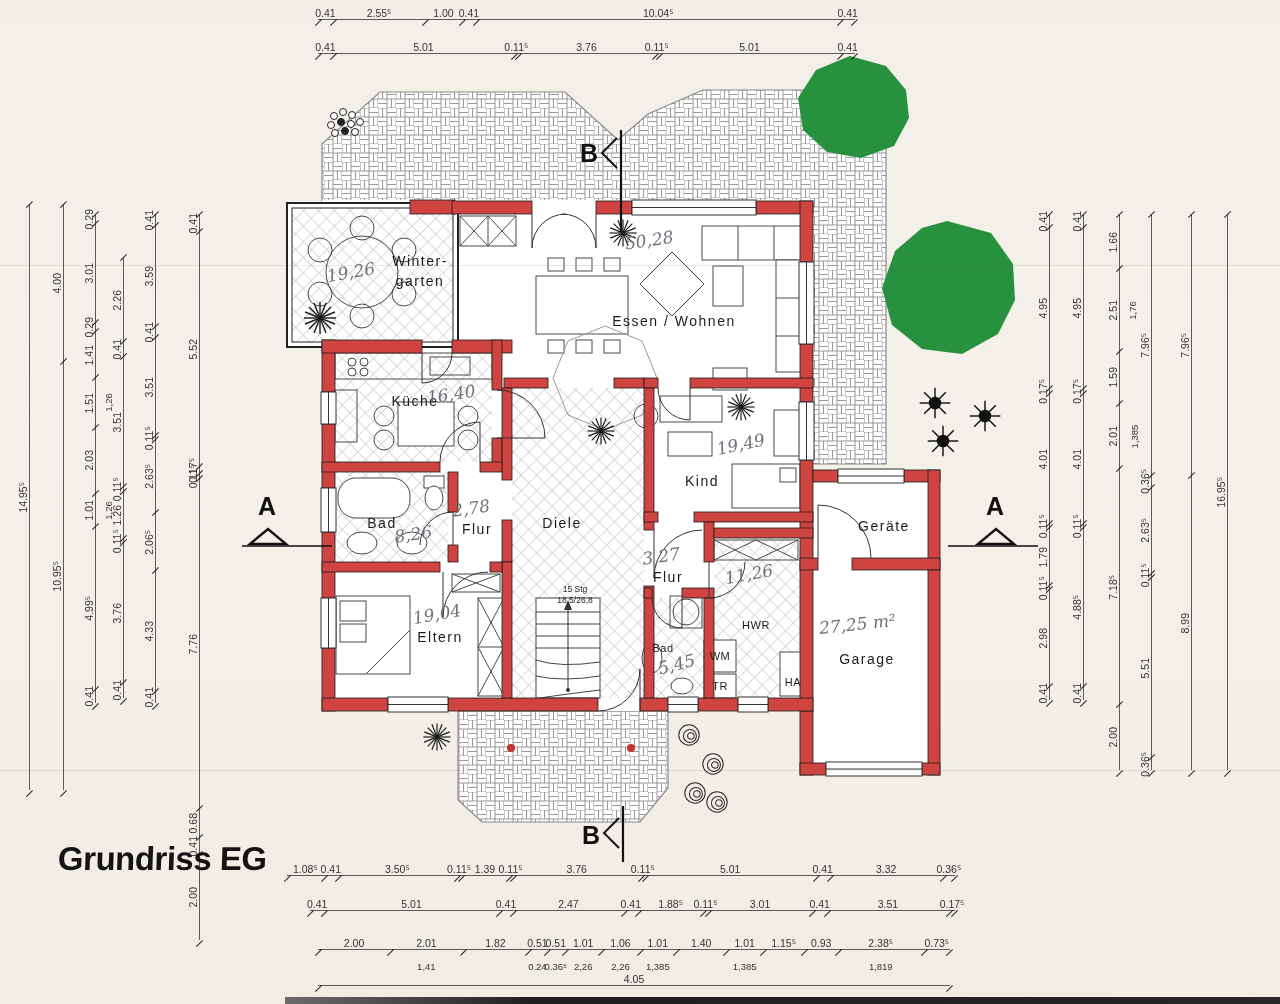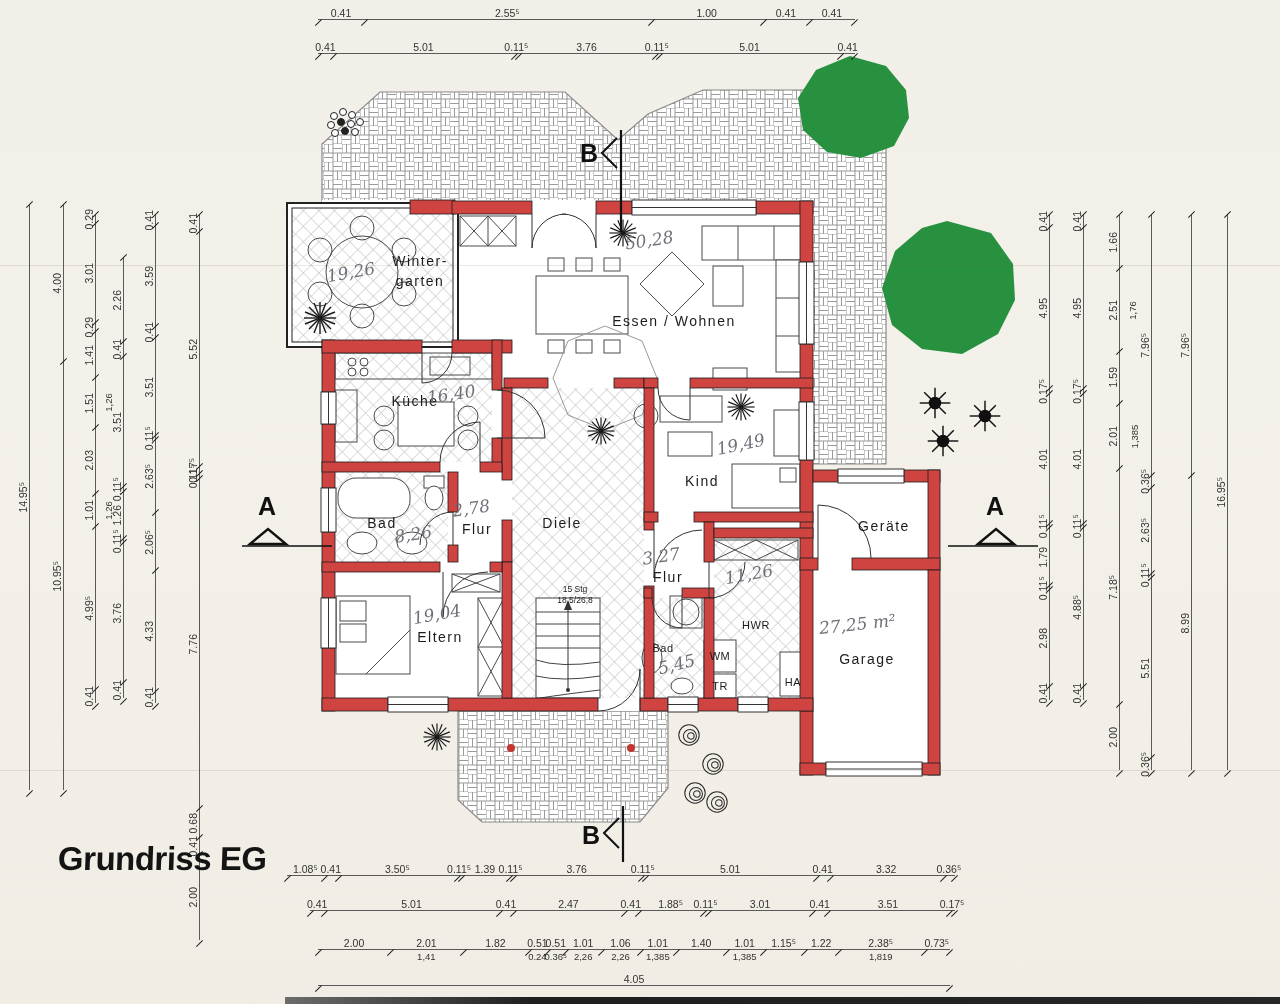--- a/index.html
+++ b/index.html
@@ -14,21 +14,21 @@
   svg.plan{position:absolute;left:0;top:0;}
 
   
   .chain{position:absolute;display:flex;color:#333;}
   .chain.h{flex-direction:row;height:18px;}
   .chain.h::before{content:"";position:absolute;left:0;right:0;bottom:4px;height:1px;background:#5a5a5a;}
   .chain.h::after{content:"";position:absolute;right:-4px;bottom:1px;width:9px;height:1px;background:#222;transform:rotate(-45deg);}
   .chain.h .seg{position:relative;flex-basis:0;display:flex;align-items:flex-end;justify-content:center;min-width:2px;}
   .chain.h .seg::before{content:"";position:absolute;left:-4px;bottom:1px;width:9px;height:1px;background:#222;transform:rotate(-45deg);}
   .chain.h .dlab{padding-bottom:6px;font-size:10.5px;white-space:nowrap;line-height:1;}
-  .chain.h .dsub{position:absolute;top:15px;left:50%;transform:translateX(-50%);font-size:9.5px;white-space:nowrap;}
+  .chain.h .dsub{position:absolute;top:25px;left:50%;transform:translateX(-50%);font-size:9.5px;white-space:nowrap;}
   .chain.v{flex-direction:column;width:18px;}
   .chain.v::before{content:"";position:absolute;top:0;bottom:0;left:9px;width:1px;background:#5a5a5a;}
   .chain.v::after{content:"";position:absolute;bottom:-4px;left:5px;width:9px;height:1px;background:#222;transform:rotate(-45deg);}
   .chain.v .seg{position:relative;flex-basis:0;display:flex;align-items:center;justify-content:center;min-height:2px;}
   .chain.v .seg::before{content:"";position:absolute;top:-1px;left:5px;width:9px;height:1px;background:#222;transform:rotate(-45deg);}
   .chain.v .dlab{transform:rotate(-90deg);font-size:10.5px;white-space:nowrap;line-height:1;position:relative;left:-6px;}
   .chain.v .dsub{position:absolute;left:13px;transform:rotate(-90deg);font-size:9.5px;white-space:nowrap;}
 
   
   .rt{font-family:"Liberation Sans",sans-serif;font-size:14px;fill:#1c1c1c;letter-spacing:1.5px;}
@@ -445,20 +445,23 @@
       </div>
       <div class="seg" style="flex-grow: 2.55;">
         <span class="dlab">2.55⁵</span>
       </div>
       <div class="seg" style="flex-grow: 1;">
         <span class="dlab">1.00</span>
       </div>
       <div class="seg" style="flex-grow: 0.41;">
         <span class="dlab">0.41</span>
       </div>
+      <div class="seg" style="flex-grow: 10.04;">
+        <span class="dlab">10.04⁵</span>
+      </div>
       <div class="seg" style="flex-grow: 0.41;">
         <span class="dlab">0.41</span>
       </div>
     </div>
   <div class="chain h" style="left:318px;top:40px;width:537px">
       <div class="seg" style="flex-grow: 0.41;">
         <span class="dlab">0.41</span>
       </div>
       <div class="seg" style="flex-grow: 5.01;">
         <span class="dlab">5.01</span>
@@ -588,21 +591,21 @@
         <span class="dlab">1.40</span>
       </div>
       <div class="seg" style="flex-grow: 1.01;">
         <span class="dlab">1.01</span>
         <span class="dsub">1,385</span>
       </div>
       <div class="seg" style="flex-grow: 1.15;">
         <span class="dlab">1.15⁵</span>
       </div>
       <div class="seg" style="flex-grow: 0.93;">
-        <span class="dlab">1.22</span>
+        <span class="dlab">0.93</span>
       </div>
       <div class="seg" style="flex-grow: 2.38; justify-content: center;">
         <span class="dlab">2.38⁵</span>
         <span class="dsub">1,819</span>
       </div>
       <div class="seg" style="flex-grow: 0.73;">
         <span class="dlab">0.73⁵</span>
       </div>
     </div>
   <div class="chain h" style="left:318px;top:972px;width:632px">

